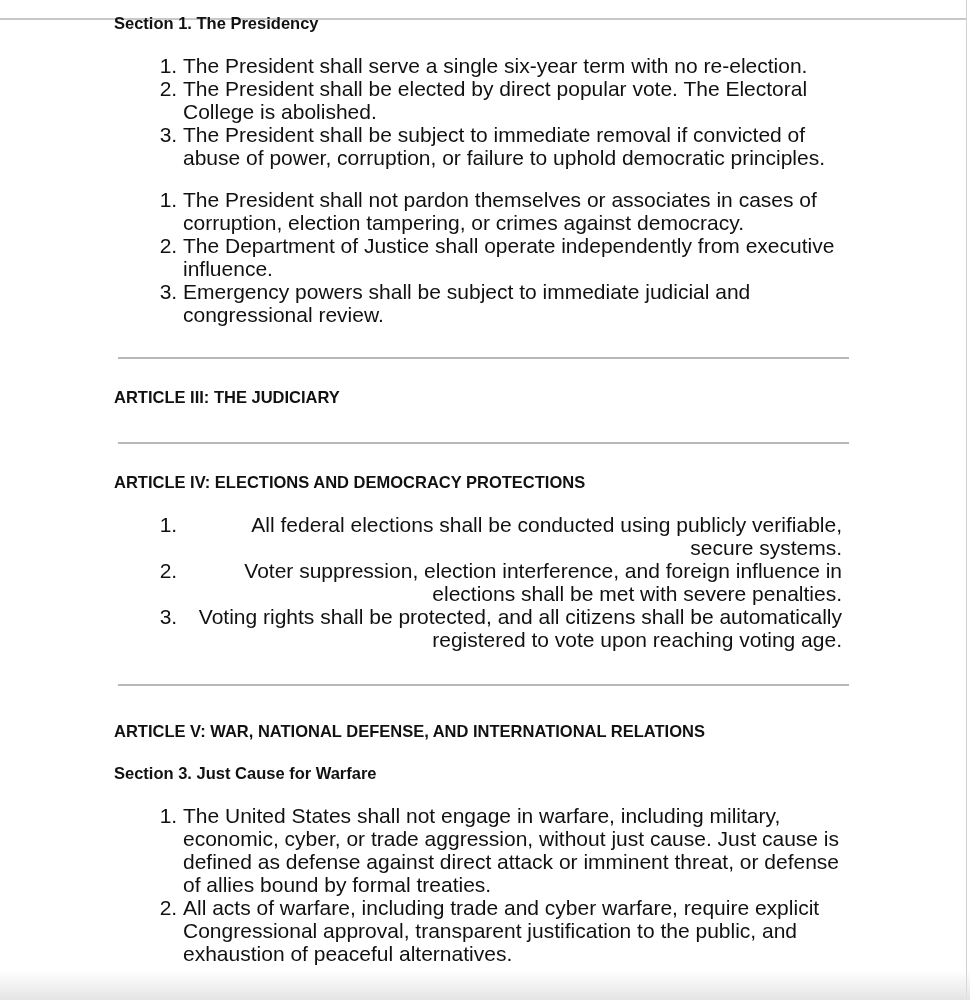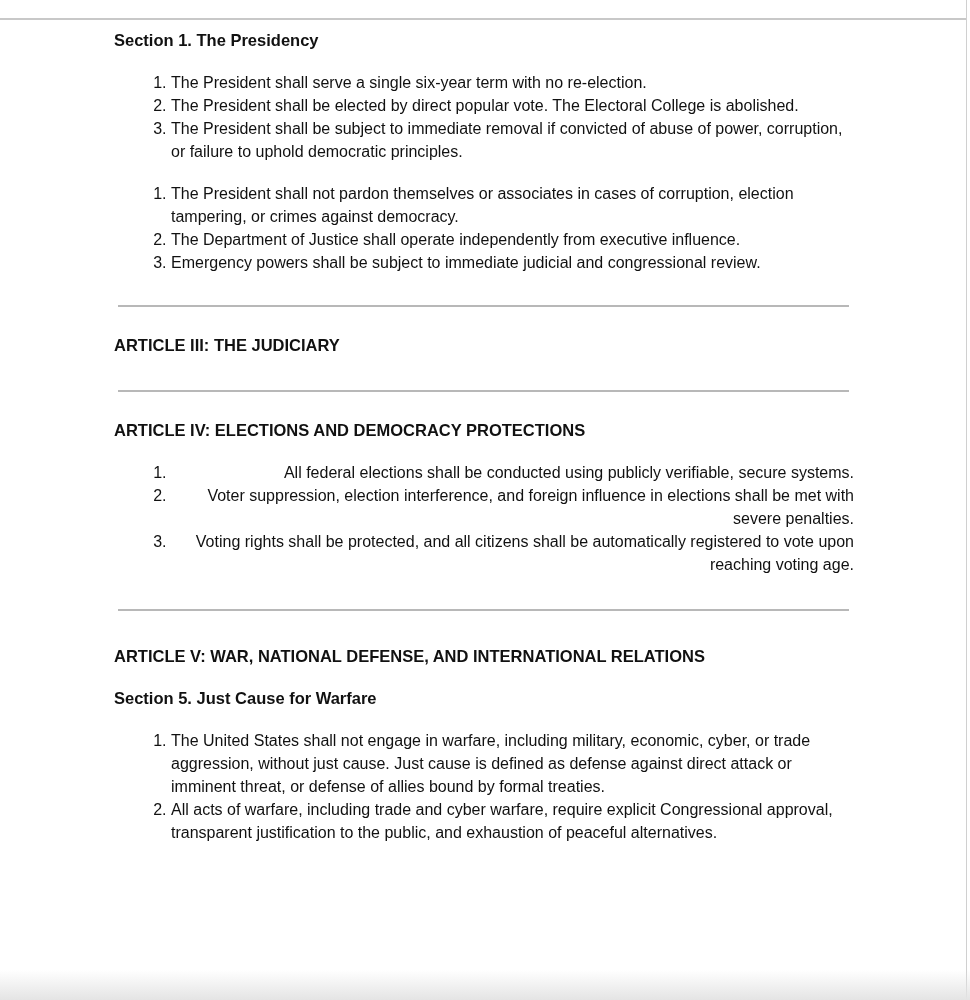--- a/index.html
+++ b/index.html
@@ -30,33 +30,33 @@
     .bottom-fade {
       position: absolute;
       left: 0; bottom: 0;
       width: 970px; height: 30px;
       background: linear-gradient(to bottom, rgba(240,240,240,0) 0%, rgba(228,228,228,1) 100%);
       pointer-events: none;
     }
     .doc {
       position: absolute;
       left: 114px;
-      top: 28px;
+      top: 11px;
       width: 740px;
     }
     .heading {
       font-weight: bold;
       font-size: 16.5px;
       line-height: 23px;
       margin: 0;
     }
     ol {
-      margin: 0;
+      margin: 12px;
       padding-left: 57px;
-      font-size: 16px;
+      font-size: 21px;
       line-height: 23px;
     }
     ol li {
       padding-left: 0;
     }
     hr.rule {
       border: 0;
       height: 2px;
       background: #b8b8b8;
       margin: 0 0 0 4px;
@@ -93,20 +93,20 @@
   <h2 class="heading" style="margin-top:27px;">ARTICLE IV: ELECTIONS AND DEMOCRACY PROTECTIONS</h2>
   <ol style="margin-top:19px;text-align:right;">
     <li>All federal elections shall be conducted using publicly verifiable, secure systems.</li>
     <li>Voter suppression, election interference, and foreign influence in elections shall be met with severe penalties.</li>
     <li>Voting rights shall be protected, and all citizens shall be automatically registered to vote upon reaching voting age.</li>
   </ol>
 
   <hr class="rule" style="margin-top:33px;">
 
   <h2 class="heading" style="margin-top:34px;">ARTICLE V: WAR, NATIONAL DEFENSE, AND INTERNATIONAL RELATIONS</h2>
-  <h3 class="heading" style="margin-top:19px;">Section 5. Just Cause for Warfare</h3>
+  <h3 class="heading" style="margin-top:19px;">Section 3. Just Cause for Warfare</h3>
   <ol style="margin-top:19px;">
     <li>The United States shall not engage in warfare, including military, economic, cyber, or trade aggression, without just cause. Just cause is defined as defense against direct attack or imminent threat, or defense of allies bound by formal treaties.</li>
     <li>All acts of warfare, including trade and cyber warfare, require explicit Congressional approval, transparent justification to the public, and exhaustion of peaceful alternatives.</li>
   </ol>
 </div>
 
 <div class="bottom-fade"></div>
 
 </body></html>

